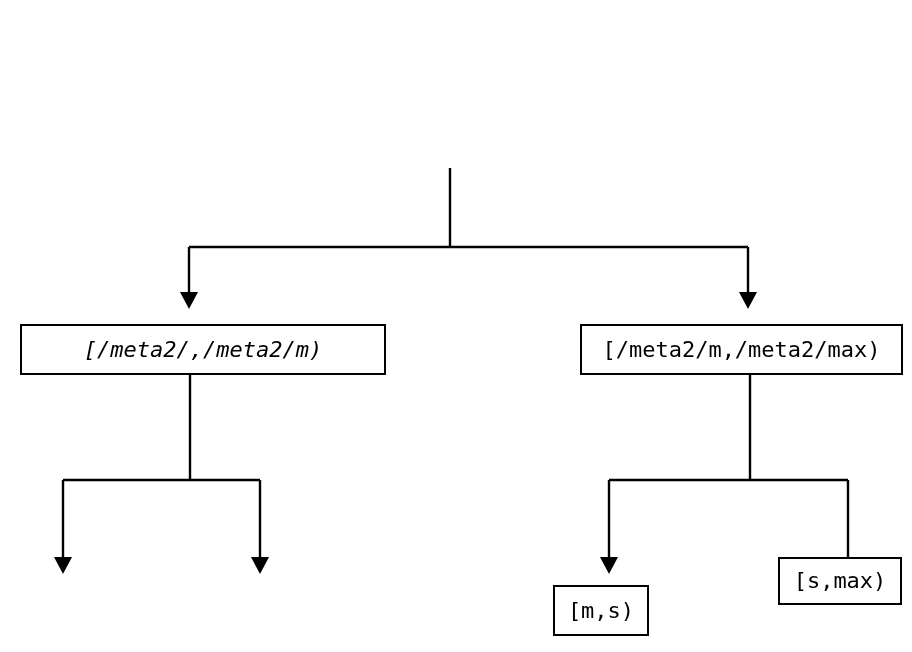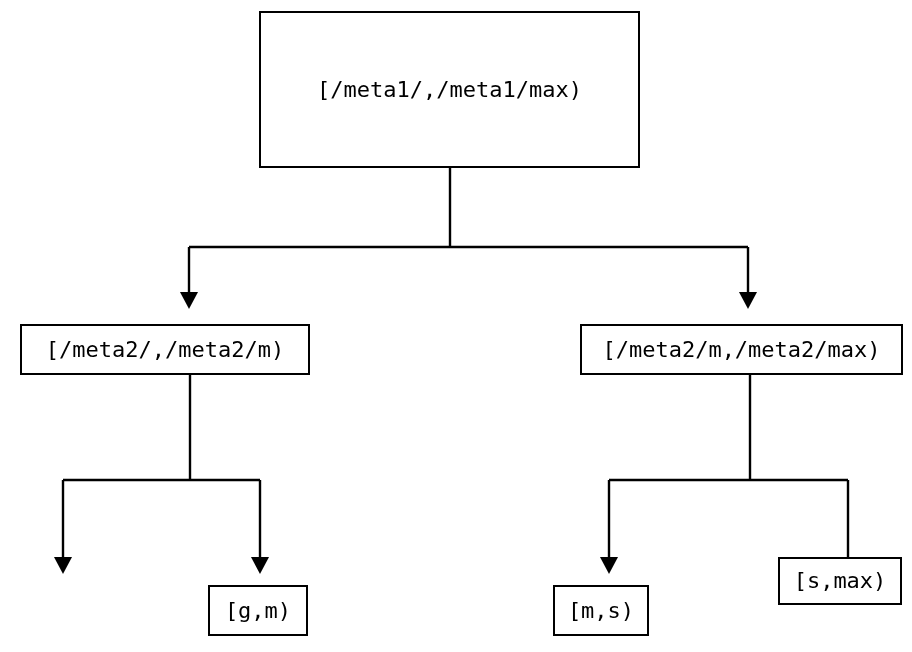--- a/index.html
+++ b/index.html
@@ -49,22 +49,23 @@
     left: 259px;
     top: 11px;
     width: 381px;
     height: 157px;
   }
   #node-root .node-label { font-size: 22px; }
   
   #node-mid-left {
     left: 20px;
     top: 324px;
-    width: 290px;
+    width: 366px;
     height: 51px;
+    font-style: italic;
   }
   #node-mid-right {
     left: 580px;
     top: 324px;
     width: 323px;
     height: 51px;
     text-align: center;
   }
   #node-mid-left .node-label,
   #node-mid-right .node-label { font-size: 22px; }
@@ -128,36 +129,30 @@
       <polygon points="739,292 757,292 748,309"></polygon>
 
       <polygon points="54,557 72,557 63,574"></polygon>
       <polygon points="251,557 269,557 260,574"></polygon>
 
       <polygon points="600,557 618,557 609,574"></polygon>
       <polygon points="839,557 857,557 848,574"></polygon>
     </g>
   </svg>
 
-  <div class="node" id="node-root">
-    <span class="node-label">[/meta1/,/meta1/max)</span>
-  </div>
 
   <div class="node" id="node-mid-left">
     <span class="node-label">[/meta2/,/meta2/m)</span>
   </div>
 
   <div class="node" id="node-mid-right">
     <span class="node-label">[/meta2/m,/meta2/max)</span>
   </div>
 
 
-  <div class="node" id="node-leaf-gm">
-    <span class="node-label">[g,m)</span>
-  </div>
 
   <div class="node" id="node-leaf-ms">
     <span class="node-label">[m,s)</span>
   </div>
 
   <div class="node" id="node-leaf-smax">
     <span class="node-label">[s,max)</span>
   </div>
 
 </div>

